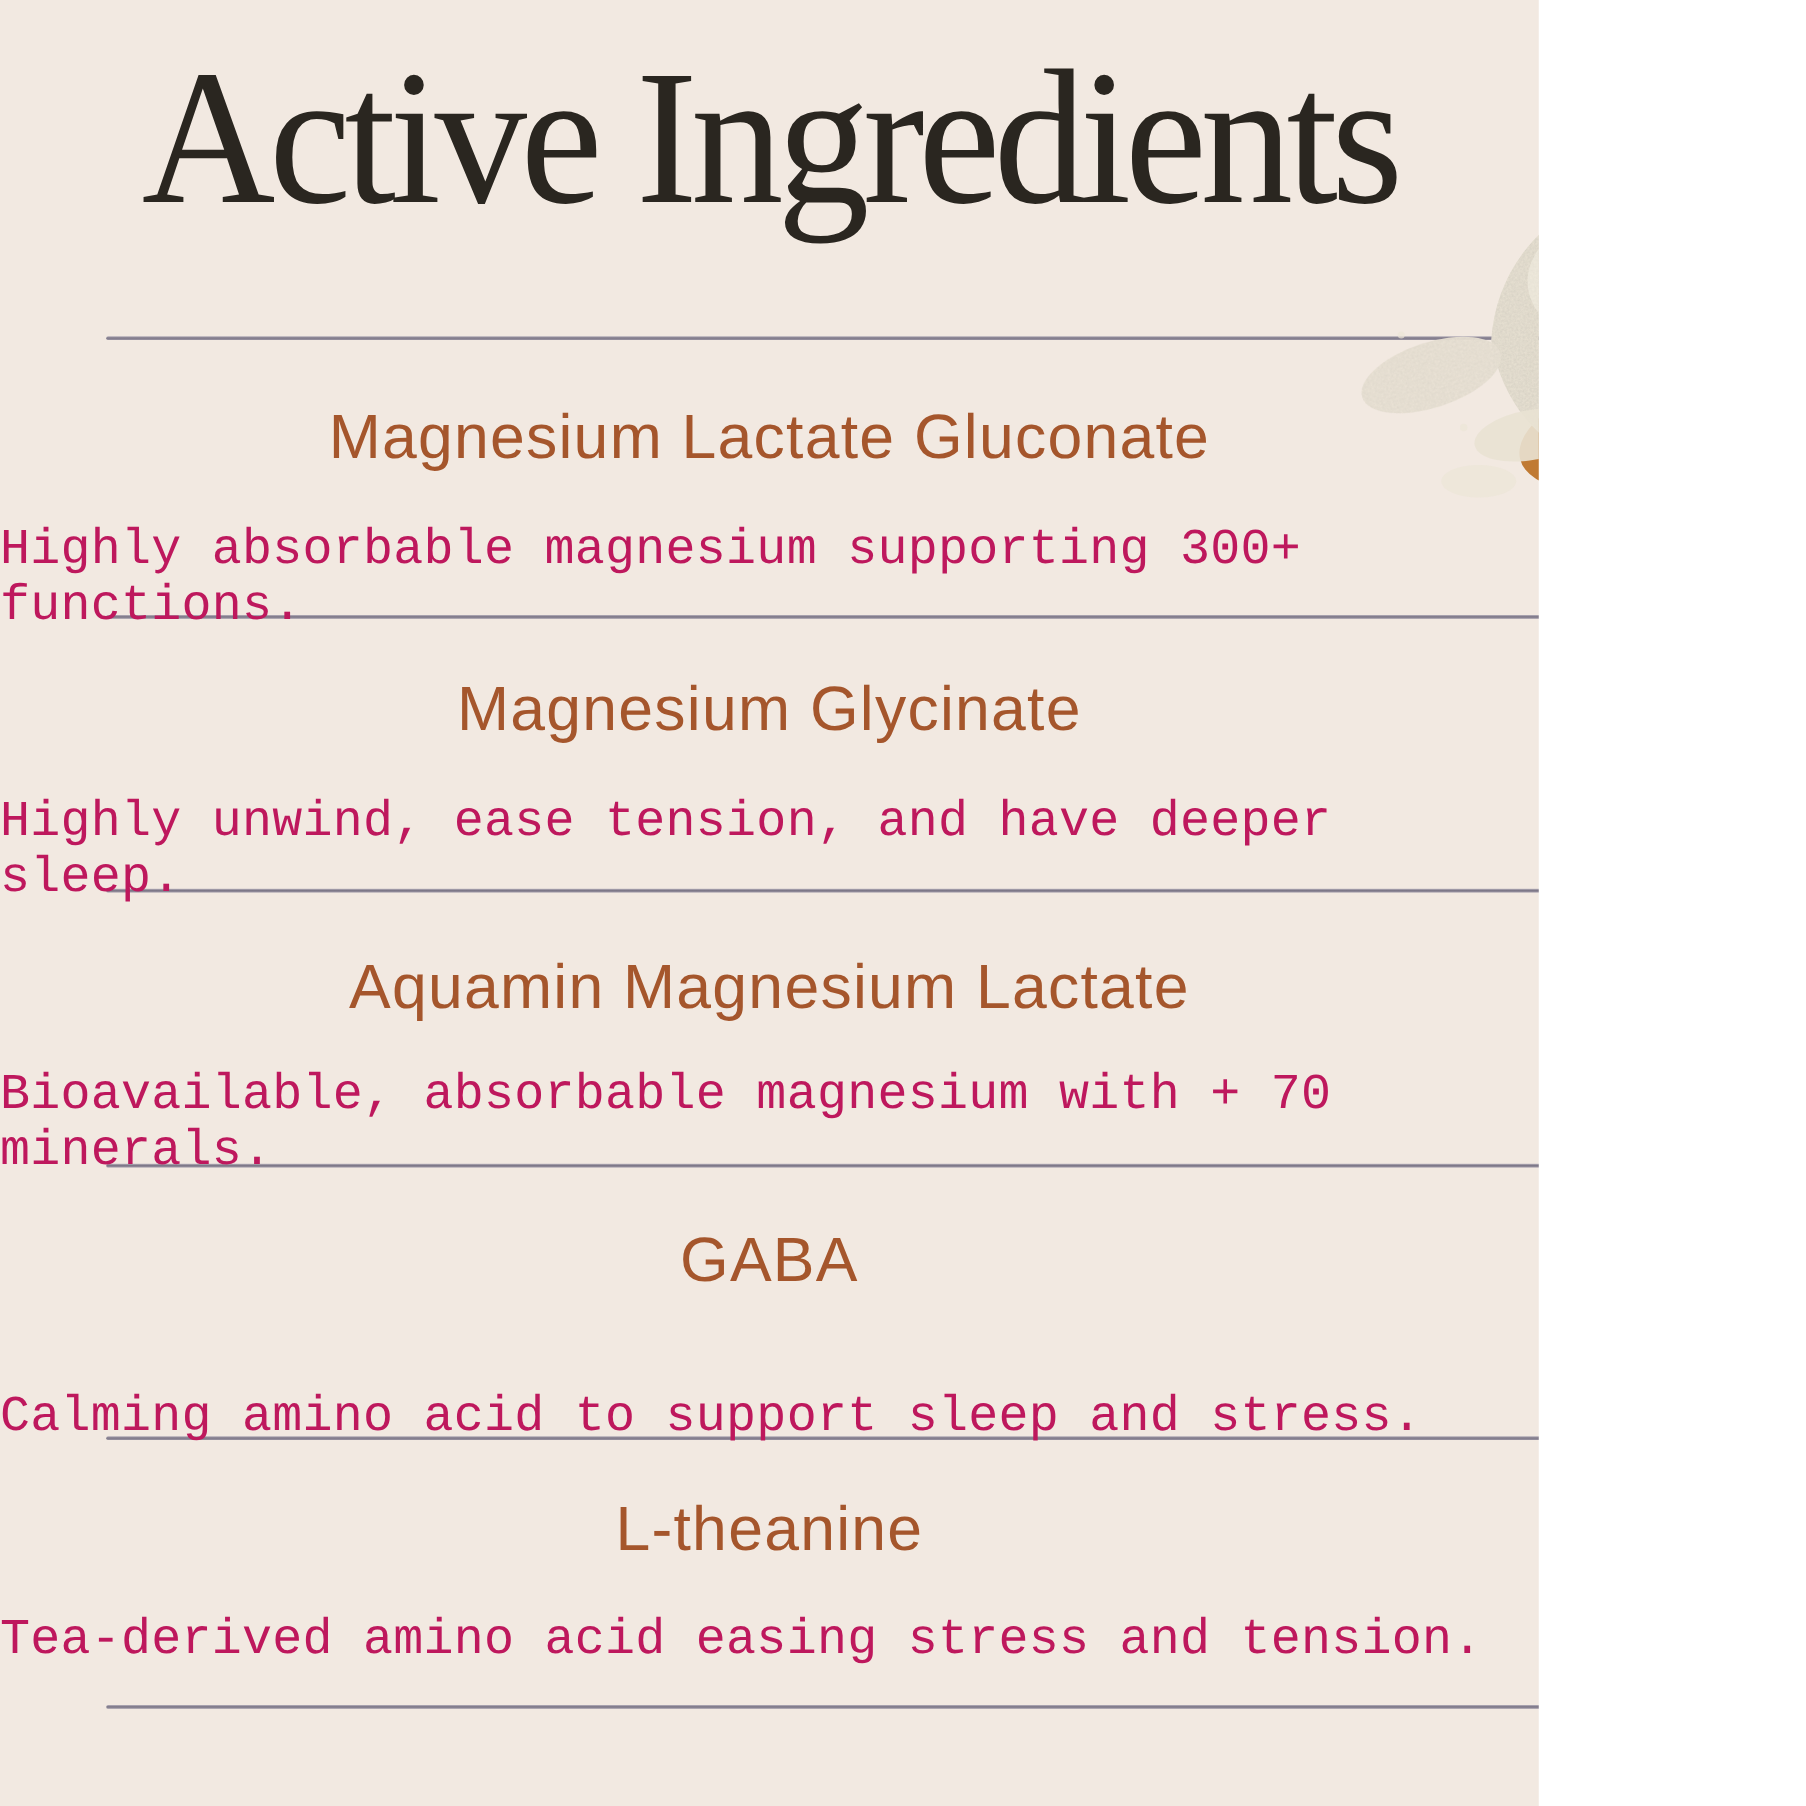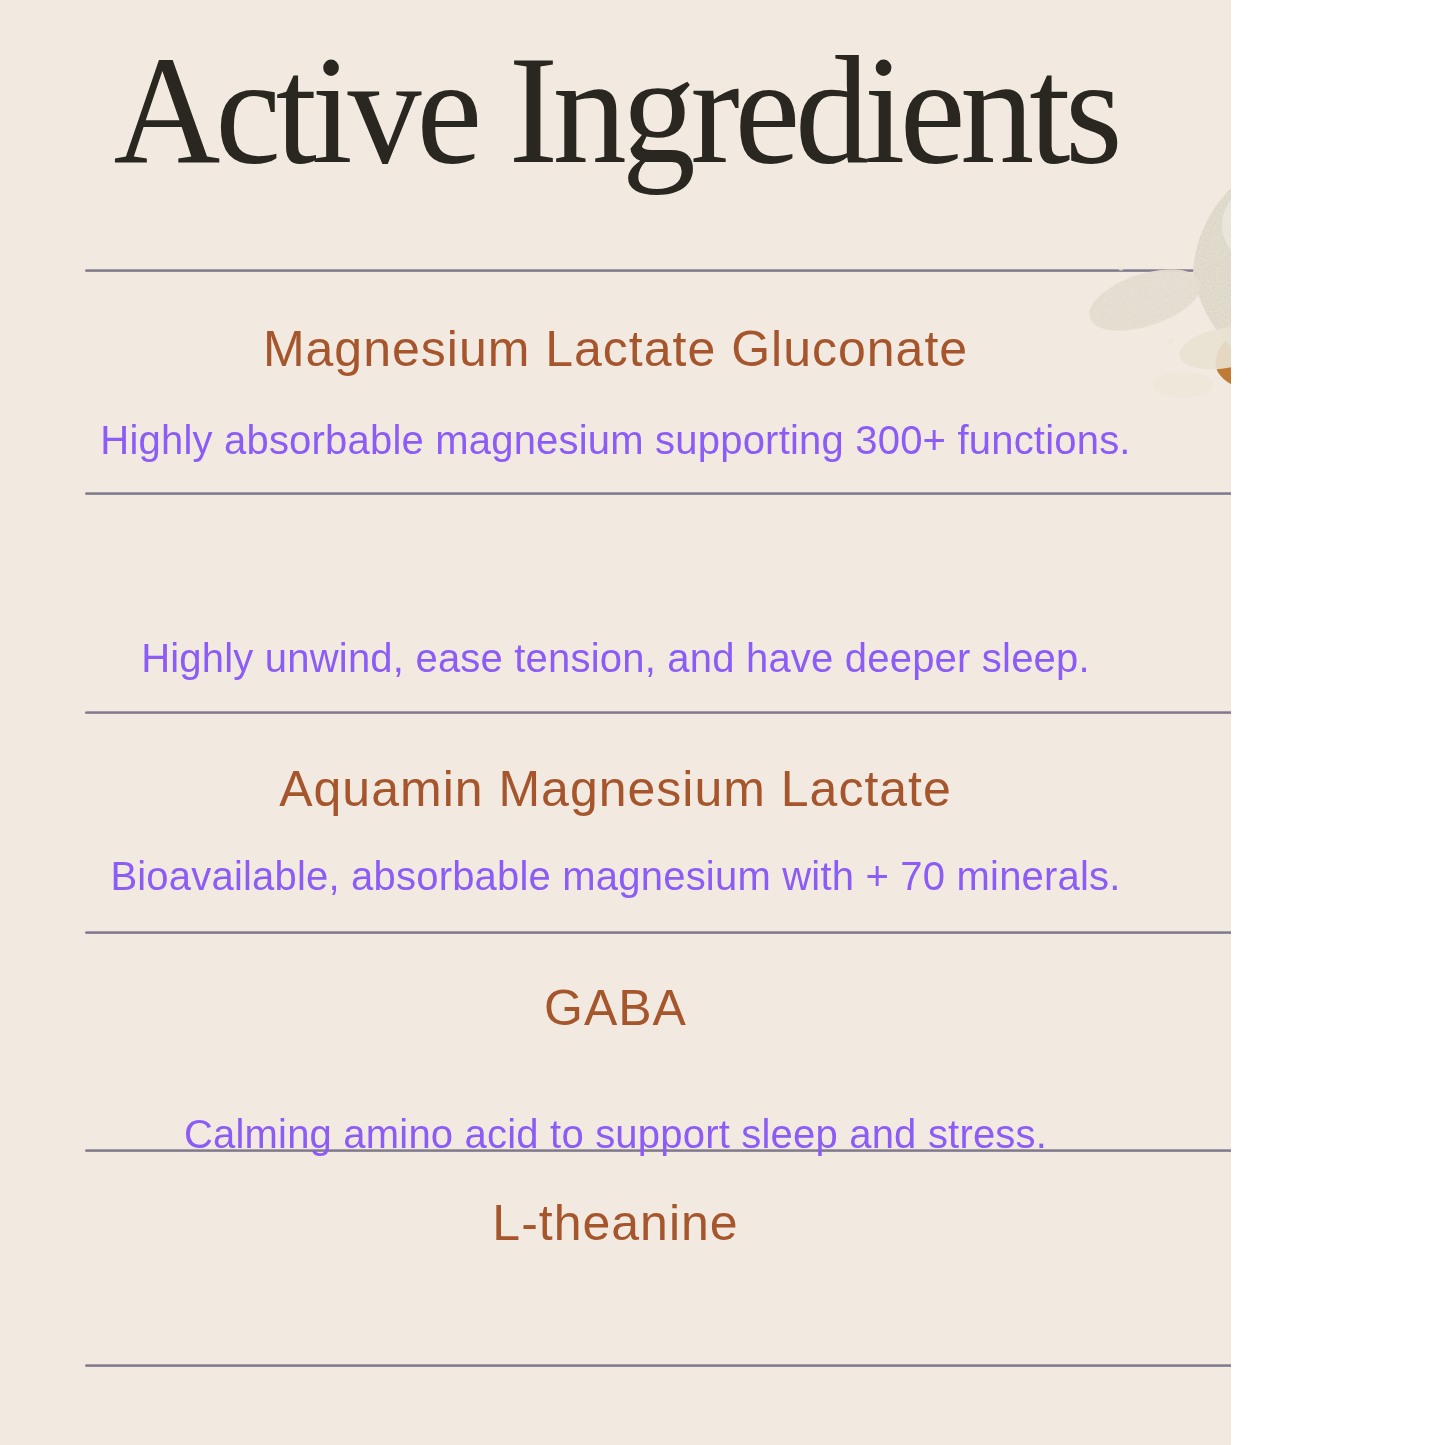--- a/index.html
+++ b/index.html
@@ -36,26 +36,27 @@
     text-align:center;
     font-size:50px;
     font-weight:400;
     letter-spacing:0.02em;
     color:#a5562c;
     z-index:2;
   }
   .ingredient-desc{
     position:absolute;
     left:0;right:0;
-    text-align:center;
+    text-align:left;
     font-size:40px;
     font-weight:400;
     letter-spacing:0.005em;
-    color:#8b5cf6;
+    color:#be185d;
     z-index:2;
+    font-family:Liberation Mono, monospace;
   }
   .spoon-illustration{
     position:absolute;
     top:0;left:1075px;
     width:370px;height:440px;
     z-index:3;
   }
 </style>
 </head>
 <body>
@@ -126,23 +127,25 @@
   <div class="divider" style="top:269px"></div>
   <div class="divider" style="top:492px"></div>
   <div class="divider" style="top:711px"></div>
   <div class="divider" style="top:931px"></div>
   <div class="divider" style="top:1149px"></div>
   <div class="divider" style="top:1364px"></div>
 
   <div class="ingredient-name" style="top:320px">Magnesium Lactate Gluconate</div>
   <div class="ingredient-desc" style="top:418px">Highly absorbable magnesium supporting 300+ functions.</div>
 
+  <div class="ingredient-name" style="top:538px">Magnesium Glycinate</div>
   <div class="ingredient-desc" style="top:636px">Highly unwind, ease tension, and have deeper sleep.</div>
 
   <div class="ingredient-name" style="top:760px">Aquamin Magnesium Lactate</div>
   <div class="ingredient-desc" style="top:854px">Bioavailable, absorbable magnesium with + 70 minerals.</div>
 
   <div class="ingredient-name" style="top:979px">GABA</div>
   <div class="ingredient-desc" style="top:1112px">Calming amino acid to support sleep and stress.</div>
 
   <div class="ingredient-name" style="top:1194px">L-theanine</div>
+  <div class="ingredient-desc" style="top:1290px">Tea-derived amino acid easing stress and tension.</div>
 
 </div>
 
 </body></html>

